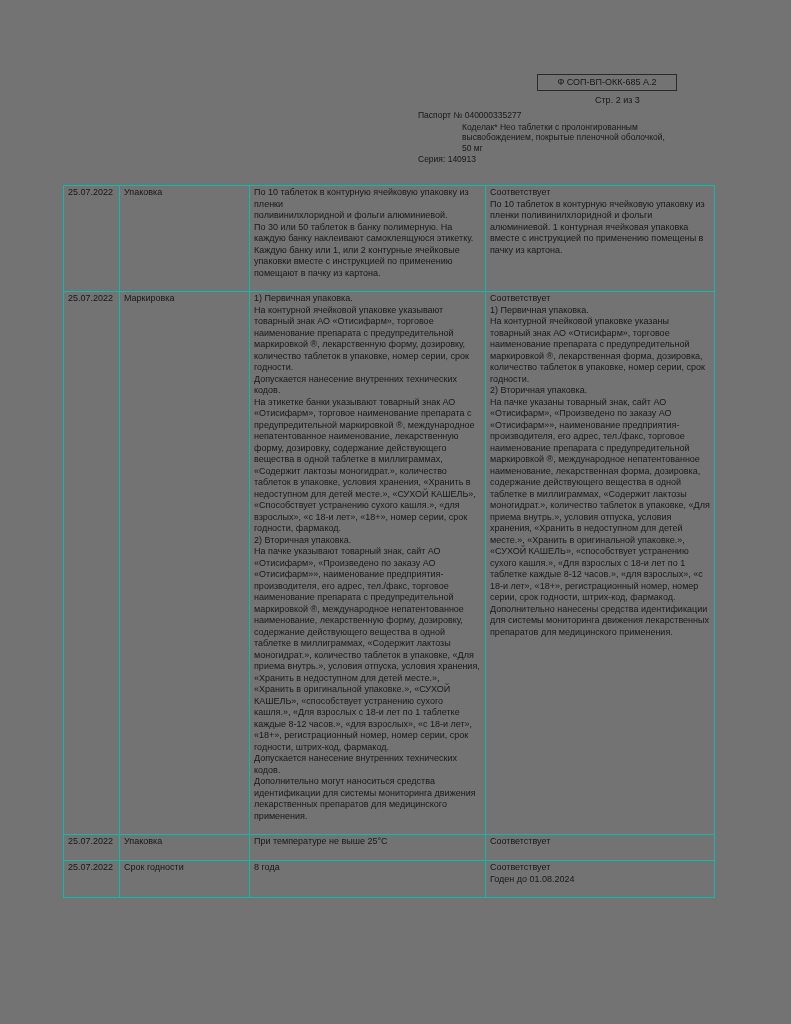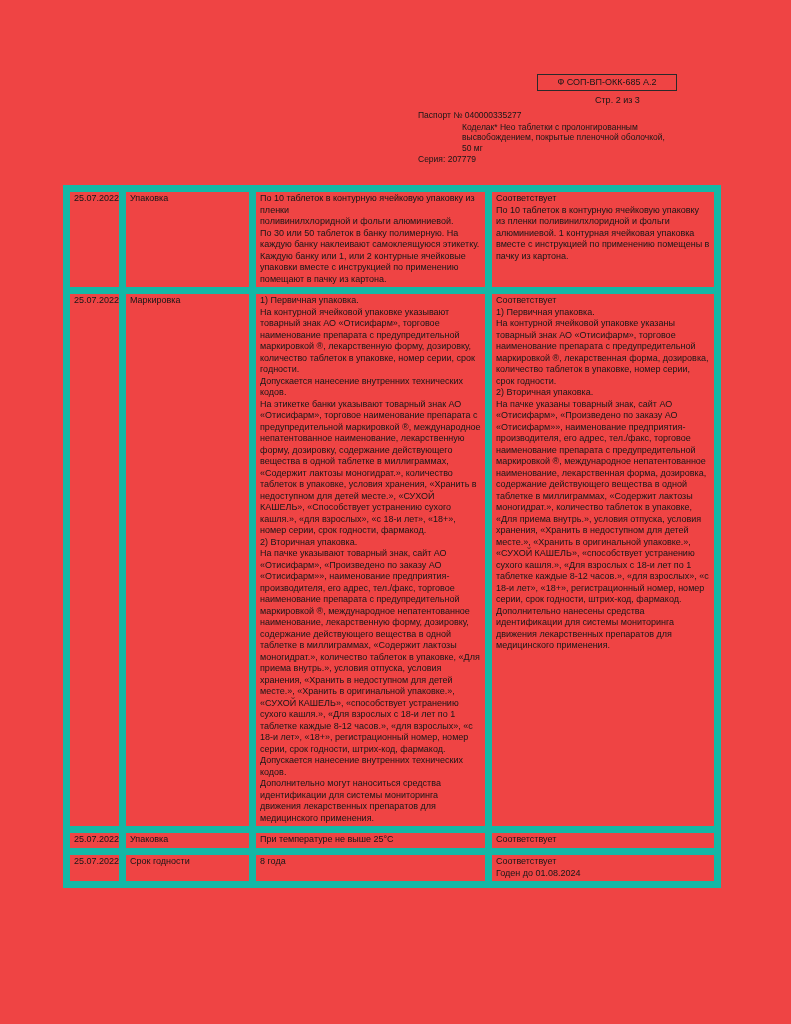--- a/index.html
+++ b/index.html
@@ -1,21 +1,21 @@
 <!DOCTYPE html>
 <html><head>
 <meta charset="utf-8">
 <style>
   html, body { margin: 0; padding: 0; background: #e8e8e6; }
   .page {
     position: relative;
     width: 791px;
     height: 1024px;
     margin: 0 auto;
-    background: #ef4444;
+    background: #737373;
     font-family: "Liberation Sans", sans-serif;
     color: #171717;
     overflow: hidden;
   }
   .pre { white-space: pre-wrap; margin-left: 44px; }
 
   .form-code-box {
     position: absolute;
     left: 537px;
     top: 74px;
@@ -48,23 +48,23 @@
     position: absolute;
     left: 63px;
     top: 185px;
     width: 651px;
     border-collapse: collapse;
     table-layout: fixed;
     font-size: 9px;
     line-height: 11.5px;
   }
   table.doc-table td {
-    border: 7px solid #14b8a6;
+    border: 1px solid #14b8a6;
     vertical-align: top;
-    padding: 1px 4px 2px 4px;
+    padding: 1px 4px 12px 4px;
     white-space: pre-wrap;
     overflow: hidden;
   }
   col.c-date { width: 56px; }
   col.c-cat  { width: 130px; }
   col.c-req  { width: 236px; }
   col.c-res  { width: 229px; }
   tr.short td { height: 12px; }
 </style>
 </head>
@@ -75,21 +75,21 @@
   <div class="form-code-box">
     <span>Ф СОП-ВП-ОКК-685 А.2</span>
   </div>
   <div class="page-label">Стр. 2 из 3</div>
 
   <div class="passport-block">
     <div>Паспорт № 040000335277</div>
     <div class="pre">Коделак* Нео таблетки с пролонгированным
 высвобождением, покрытые пленочной оболочкой,
 50 мг</div>
-    <div>Серия: 207779</div>
+    <div>Серия: 140913</div>
   </div>
 
   <table class="doc-table">
     <colgroup>
       <col class="c-date">
       <col class="c-cat">
       <col class="c-req">
       <col class="c-res">
     </colgroup>
     <tbody>

